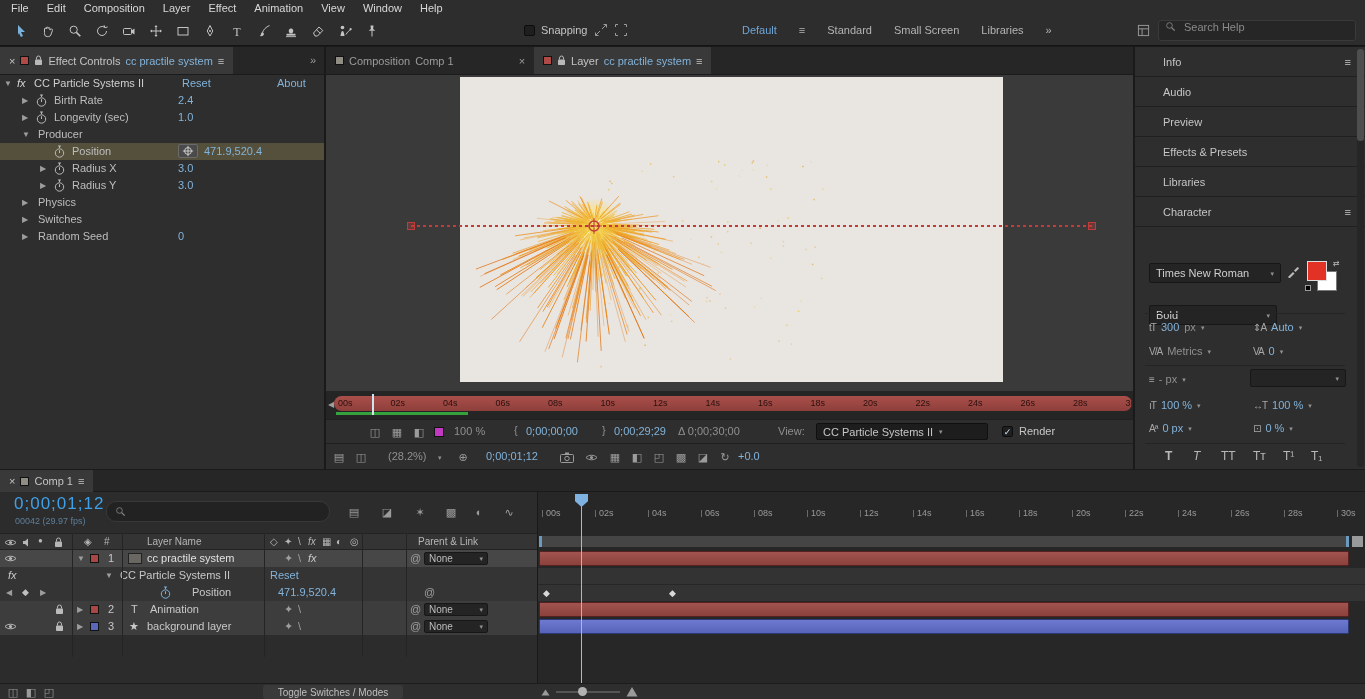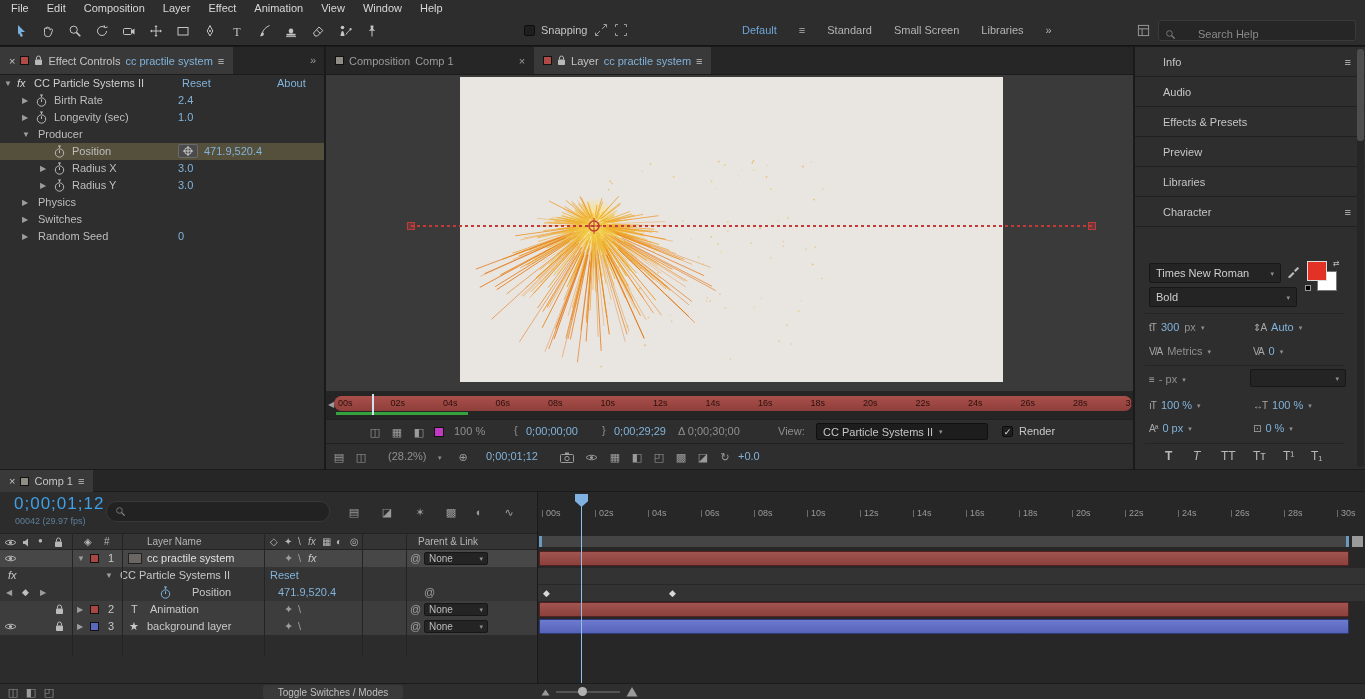--- a/index.html
+++ b/index.html
@@ -17,21 +17,21 @@
 #menubar{position:absolute;left:0;top:0;width:1365px;height:16px;background:#2d2d2d;display:flex;align-items:center;padding-left:2px}
 #menubar span{padding:0 9px;color:#d8d8d8}
 
 #toolbar{position:absolute;left:0;top:16px;width:1365px;height:30px;background:#2d2d2d;border-bottom:1px solid #141414}
 #tools{position:absolute;left:8px;top:2px;display:flex;gap:2px}
 .tool{width:25px;height:25px;display:flex;align-items:center;justify-content:center;border-radius:3px}
 #snapping{position:absolute;left:524px;top:7px;display:flex;align-items:center;gap:6px;color:#c4c4c4}
 .checkbox{width:11px;height:11px;background:#1e1e1e;border:1px solid #0d0d0d;border-radius:2px;display:flex;align-items:center;justify-content:center;font-size:9px;color:#cfe2f2}
 #workspaces{position:absolute;left:742px;top:8px;display:flex;gap:22px;color:#b4b4b4}
 #workspaces .active{color:#6ea6d8}
-#help-search{position:absolute;left:1158px;top:4px;width:198px;height:21px;background:#262626;border:1px solid #3a3a3a;border-radius:3px;display:flex;align-items:flex-end;gap:22px;padding:0 6px;color:#8a8a8a}
+#help-search{position:absolute;left:1158px;top:4px;width:198px;height:21px;background:#262626;border:1px solid #3a3a3a;border-radius:3px;display:flex;align-items:flex-start;gap:8px;padding:0 6px;color:#8a8a8a}
 #help-search input::placeholder{color:#8a8a8a}
 
 .panel{position:absolute;background:#2e2e2e}
 #fx-panel{left:0;top:47px;width:324px;height:422px}
 #comp-panel{left:326px;top:47px;width:807px;height:422px}
 #sidebar{left:1135px;top:47px;width:230px;height:422px}
 .tabbar{height:28px;background:#262626;border-bottom:1px solid #1b1b1b;display:flex;align-items:stretch;position:relative}
 .tab{display:flex;align-items:center;gap:5px;padding:0 9px;background:#393939;color:#c4c4c4}
 .tab.inactive{background:transparent;color:#9b9b9b}
 .sq{width:9px;height:9px;border:1px solid #111;display:inline-block}
@@ -1077,24 +1077,24 @@
 
 <div id="sidebar" class="panel">
   <div class="sb-h">
       <span>Info</span>
       <span style="position:absolute;right:14px">≡</span>
     </div>
   <div class="sb-h">
       <span>Audio</span>
     </div>
   <div class="sb-h">
+      <span>Preview</span>
+    </div>
+  <div class="sb-h">
       <span>Effects &amp; Presets</span>
-    </div>
-  <div class="sb-h">
-      <span>Preview</span>
     </div>
   <div class="sb-h">
       <span>Libraries</span>
     </div>
   <div class="sb-h">
       <span>Character</span>
       <span style="position:absolute;right:14px">≡</span>
     </div>
 
   <div id="char-body">
@@ -1107,21 +1107,21 @@
           <path d="M1.5 11.5l4.5-4.5 1.5 1.5-4.5 4.5H1.5z" fill="#bbb"></path>
           <path d="M7 5.5l1.5 1.5 3-3a1.06 1.06 0 0 0-1.5-1.5z" fill="#bbb"></path>
         </svg>
       </span>
     <div class="abs" style="left:172px;top:4px;width:36px;height:34px">
       <span class="abs" style="left:10px;top:10px;width:20px;height:20px;background:#fff;border:1px solid #777"></span>
       <span class="abs" style="left:0;top:0;width:20px;height:20px;background:#e23226;border:1px solid #ddd"></span>
       <span class="abs" style="left:26px;top:-2px;font-size:8px;color:#bbb">⇄</span>
       <span class="abs" style="left:-2px;top:24px;width:6px;height:6px;background:#000;border:1px solid #999"></span>
     </div>
-    <div class="chsel" style="left:14px;top:30px;width:148px">
+    <div class="chsel" style="left:14px;top:48px;width:128px">
       <span>Bold</span>
         <span class="caret">▾</span>
     </div>
     <div class="chdiv" style="top:56px"></div>
 
     <div class="chnum" style="left:14px;top:62px">
       <span class="chicon">tT</span>
       <span class="blue">300</span>
       <span class="gray">px</span>
       <span class="caret">▾</span>

